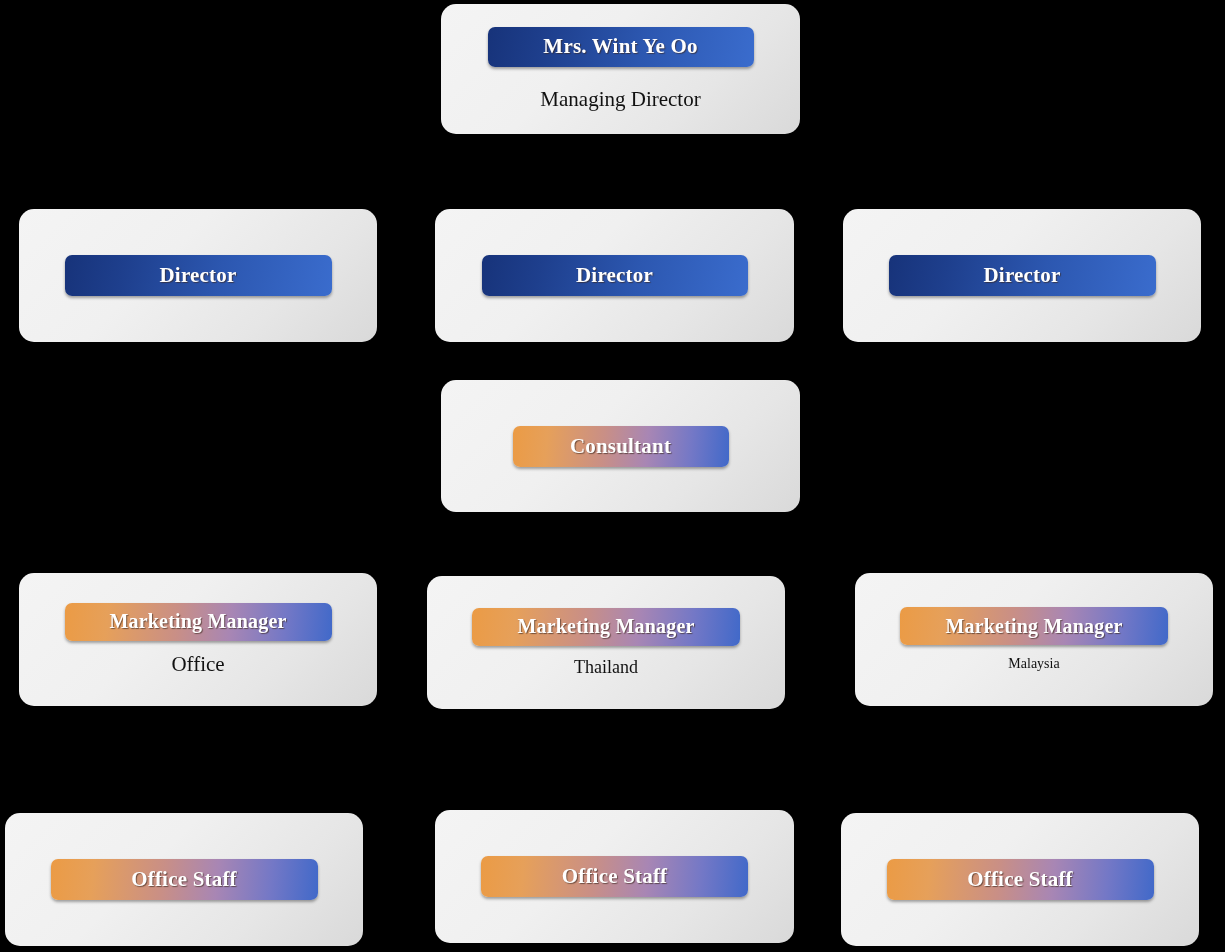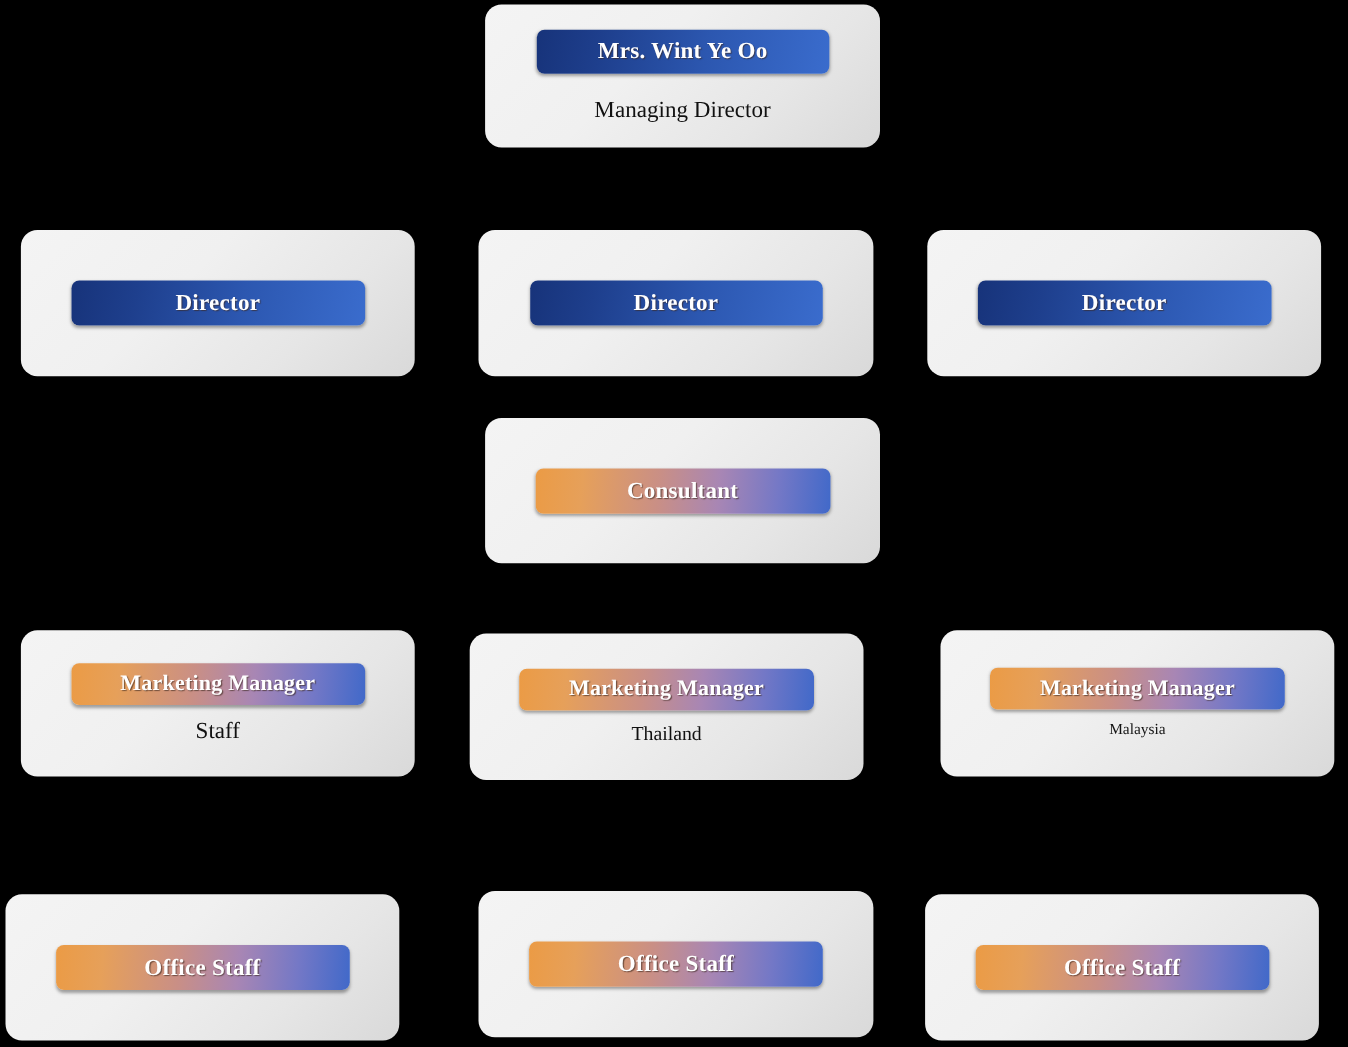--- a/index.html
+++ b/index.html
@@ -89,30 +89,30 @@
     </div>
   </div>
 
   <div class="node-card" style="left:843px; top:209px; width:358px; height:133px;">
     <div class="node-badge badge-blue" style="width:267px; height:41px; font-size:21px;">
       <span>Director</span>
     </div>
   </div>
 
   <div class="node-card" style="left:441px; top:380px; width:359px; height:132px;">
-    <div class="node-badge badge-warm" style="width:268px; height:41px; font-size:21px;">
+    <div class="node-badge badge-warm" style="width:216px; height:41px; font-size:21px;">
       <span>Consultant</span>
     </div>
   </div>
 
   <div class="node-card" style="left:19px; top:573px; width:358px; height:133px;">
     <div class="node-badge badge-warm" style="width:267px; height:38px; font-size:20px; margin-bottom:11px;">
       <span>Marketing Manager</span>
     </div>
-    <div class="node-subtitle" style="font-size:21px;">Staff</div>
+    <div class="node-subtitle" style="font-size:21px;">Office</div>
   </div>
 
   <div class="node-card" style="left:427px; top:576px; width:358px; height:133px;">
     <div class="node-badge badge-warm" style="width:268px; height:38px; font-size:20px; margin-bottom:11px;">
       <span>Marketing Manager</span>
     </div>
     <div class="node-subtitle" style="font-size:18px;">Thailand</div>
   </div>
 
   <div class="node-card" style="left:855px; top:573px; width:358px; height:133px;">

